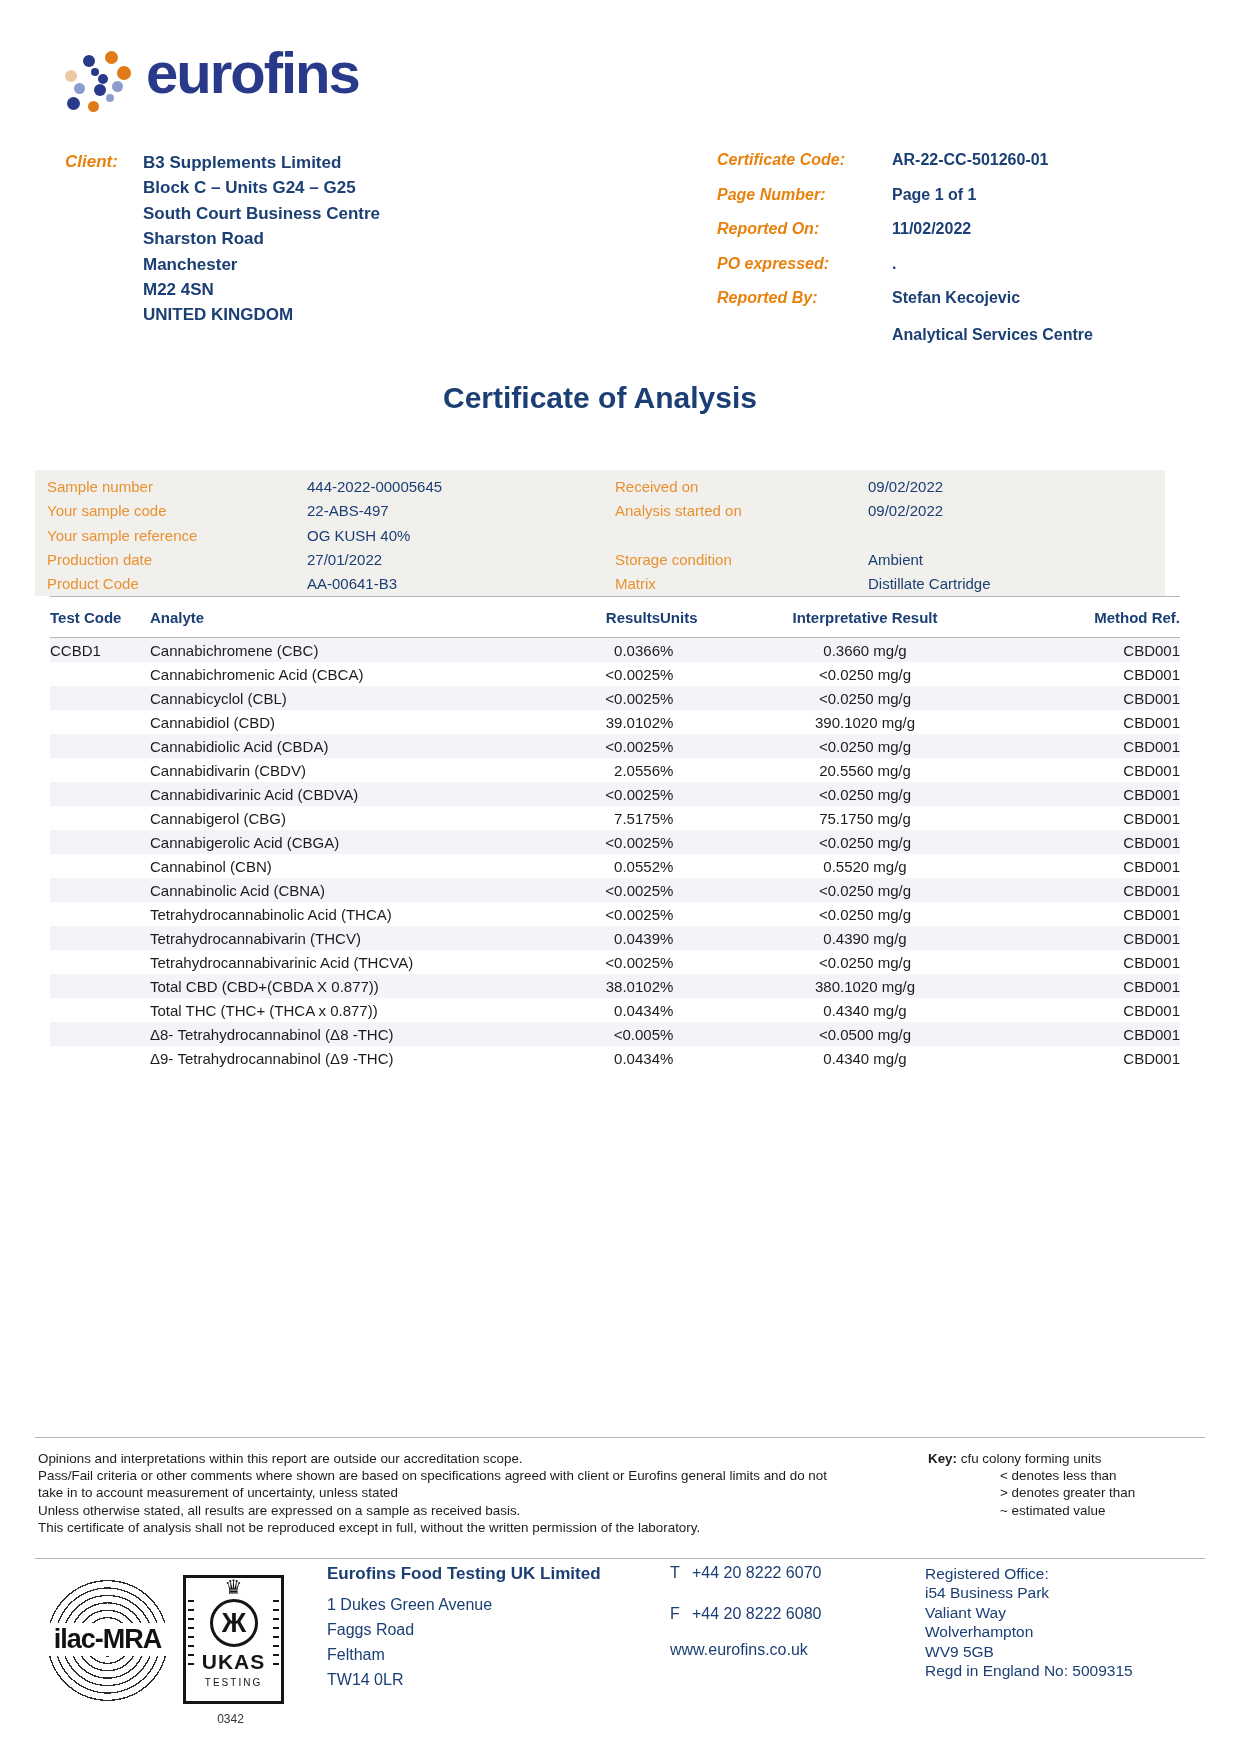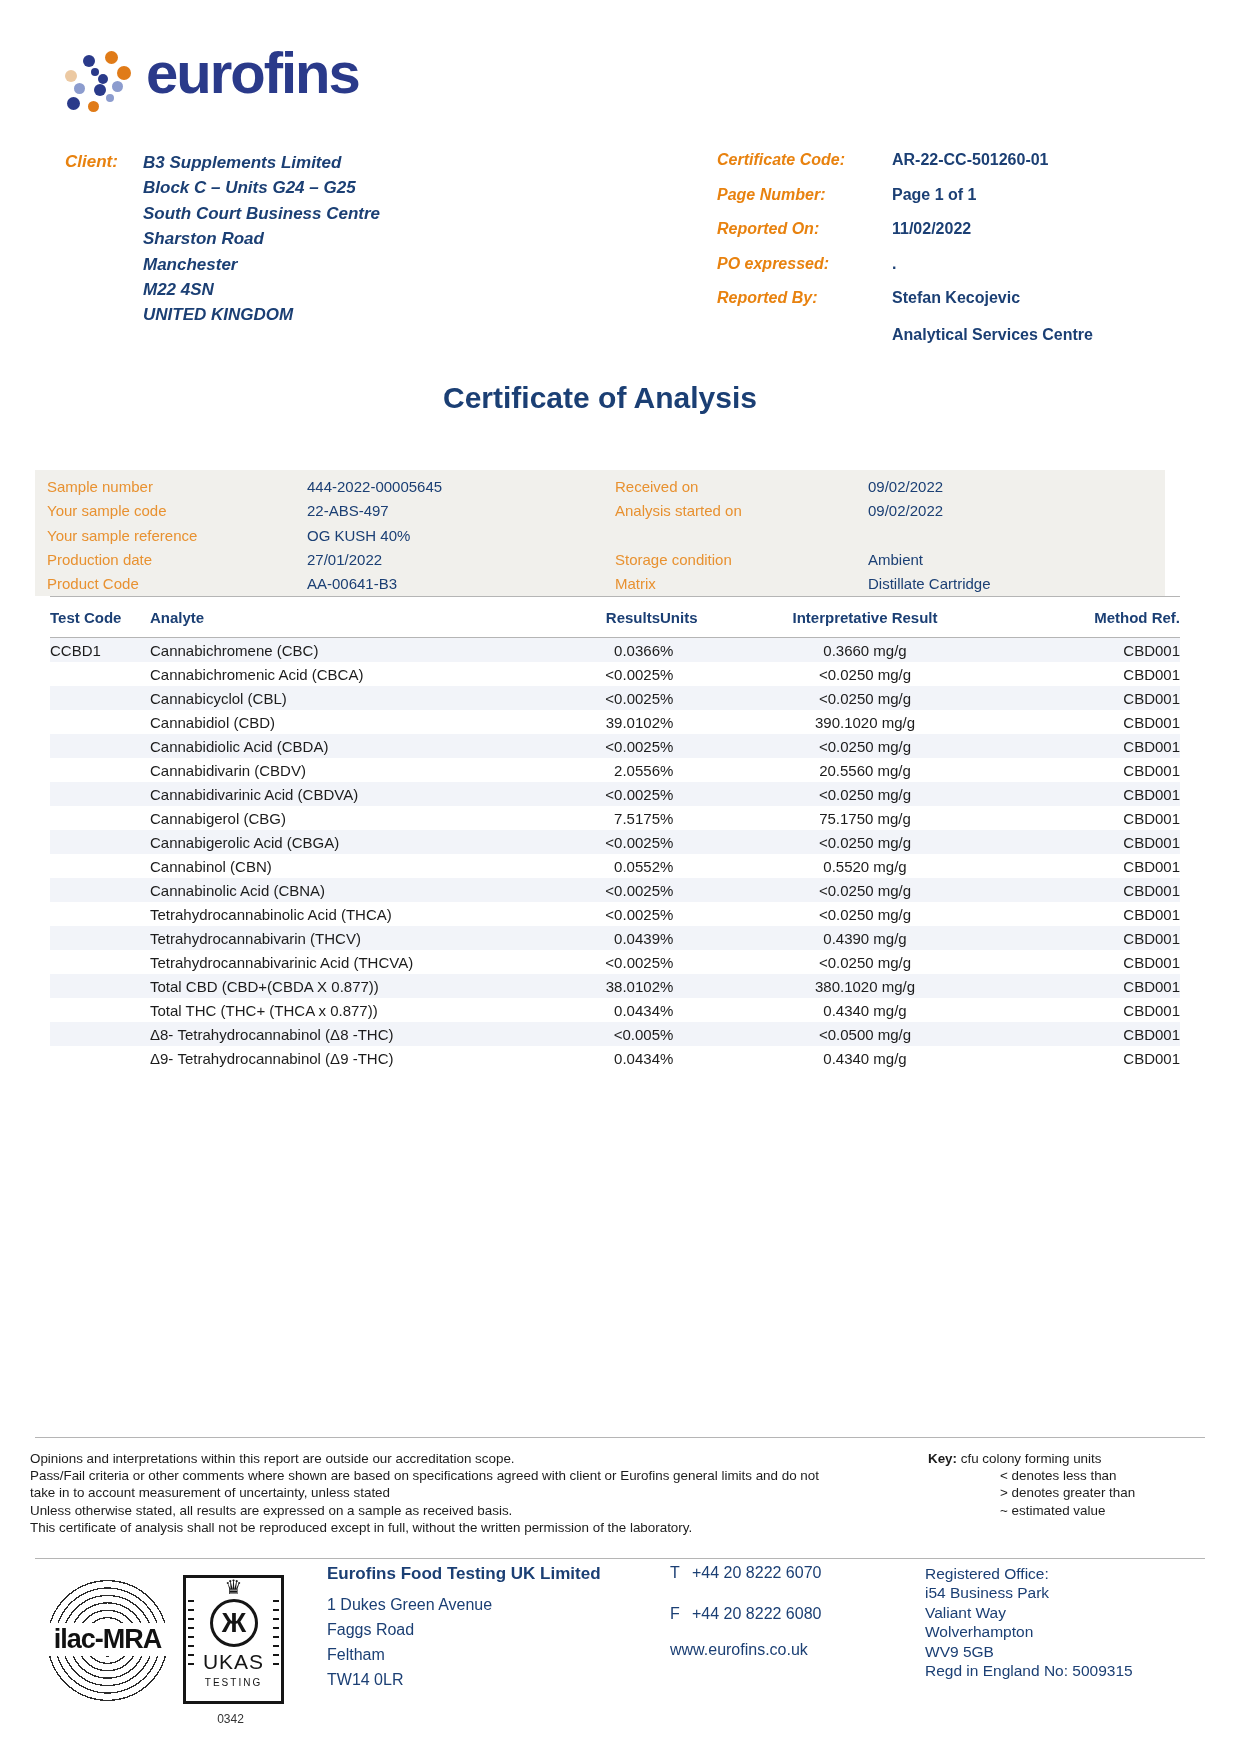--- a/index.html
+++ b/index.html
@@ -23,21 +23,21 @@
   .d10{left:2px;top:47px;width:13px;height:13px;}
   .d11{left:23px;top:51px;width:11px;height:11px;}
   .d12{left:41px;top:44px;width:8px;height:8px;}
   .logo-text{position:absolute;left:146px;top:44px;font-size:58px;font-weight:bold;
              letter-spacing:-2px;color:var(--logo_navy);line-height:1;}
 
   
   .client-label{position:absolute;left:65px;top:152px;font-size:17px;font-weight:bold;
                 font-style:italic;color:var(--orange);}
   .client-address{position:absolute;left:143px;top:150px;}
-  .client-line{font-size:17px;font-weight:bold;color:var(--navy);line-height:25.4px;white-space:nowrap;font-style:italic;}
+  .client-line{font-size:17px;font-weight:bold;color:var(--navy);line-height:25.4px;white-space:nowrap;}
 
   .meta-rows{position:absolute;left:717px;top:151px;width:480px;}
   .meta-row{height:17px;margin-bottom:17.6px;white-space:nowrap;}
   .meta-label{display:inline-block;width:175px;font-size:16px;font-weight:bold;
               font-style:italic;color:var(--orange);}
   .meta-value{font-size:16px;font-weight:bold;color:var(--navy);}
   .reported-by-title{position:absolute;left:892px;top:326px;font-size:16px;font-weight:bold;color:var(--navy);}
 
   
   .doc-title{position:absolute;left:35px;top:381px;width:1130px;margin:0;text-align:center;
@@ -73,21 +73,21 @@
   .th-unit,.td-unit{text-align:left;padding-left:6px;}
   .th-interp,.td-interp{text-align:center;}
   .th-method,.td-method{text-align:right;padding-right:20px;}
 
   
   .rule{position:absolute;left:35px;width:1170px;height:1px;background:var(--hairline);}
   .rule-disclaimer{top:1437px;}
   .rule-footer{top:1558px;}
 
   
-  .disclaimer{position:absolute;left:30px;top:1450px;width:880px;}
+  .disclaimer{position:absolute;left:38px;top:1450px;width:880px;}
   .disc-line{font-size:13.4px;line-height:17.2px;color:var(--ink);white-space:nowrap;}
   .key{position:absolute;left:928px;top:1450px;font-size:13.4px;line-height:17.2px;color:var(--ink);}
   .key-first b{font-weight:bold;}
   .key-items{margin-left:72px;}
   .key-item{font-size:13.4px;line-height:17.2px;color:var(--ink);white-space:nowrap;}
 
   
   .ilac{position:absolute;left:45px;top:1578px;width:125px;height:125px;border-radius:50%;
         background:repeating-radial-gradient(circle at 50% 50%, #2b2b2b 0 1.3px, transparent 1.3px 7.4px);}
   .ilac-band{position:absolute;left:-4px;top:45px;width:133px;height:33px;background:#fff;
@@ -97,21 +97,21 @@
         background:#fff;}
   .ukas-crown{position:absolute;left:0;top:-3px;width:95px;text-align:center;font-size:20px;color:#151515;}
   .ukas-crown::before{content:"♛";}
   .ukas-emblem{position:absolute;left:24px;top:21px;width:42px;height:42px;border:3px solid #151515;
                border-radius:50%;text-align:center;font-size:27px;line-height:42px;font-weight:bold;color:#151515;}
   .ukas-emblem::before{content:"Ж";}
   .ukas-ticks-l,.ukas-ticks-r{position:absolute;top:22px;width:6px;height:70px;
       background:repeating-linear-gradient(to bottom,#151515 0 2px,transparent 2px 9px);}
   .ukas-ticks-l{left:2px;} .ukas-ticks-r{right:2px;}
   .ukas-word{position:absolute;left:0;top:72px;width:95px;text-align:center;font-size:21px;
-             font-weight:normal;letter-spacing:1px;color:#151515;}
+             font-weight:bold;letter-spacing:1px;color:#151515;}
   .ukas-sub{position:absolute;left:0;top:99px;width:95px;text-align:center;font-size:10px;
             letter-spacing:2px;color:#151515;}
   .ukas-number{position:absolute;left:183px;top:1712px;width:95px;text-align:center;
                font-size:12px;color:#333;}
 
   
   .lab-col{position:absolute;left:327px;top:1564px;color:var(--navy);}
   .lab-name{font-size:17px;font-weight:bold;margin-bottom:8px;white-space:nowrap;}
   .lab-line{font-size:16px;line-height:25px;white-space:nowrap;}
   .contact-col{position:absolute;left:670px;top:1564px;color:var(--navy);font-size:16px;}

